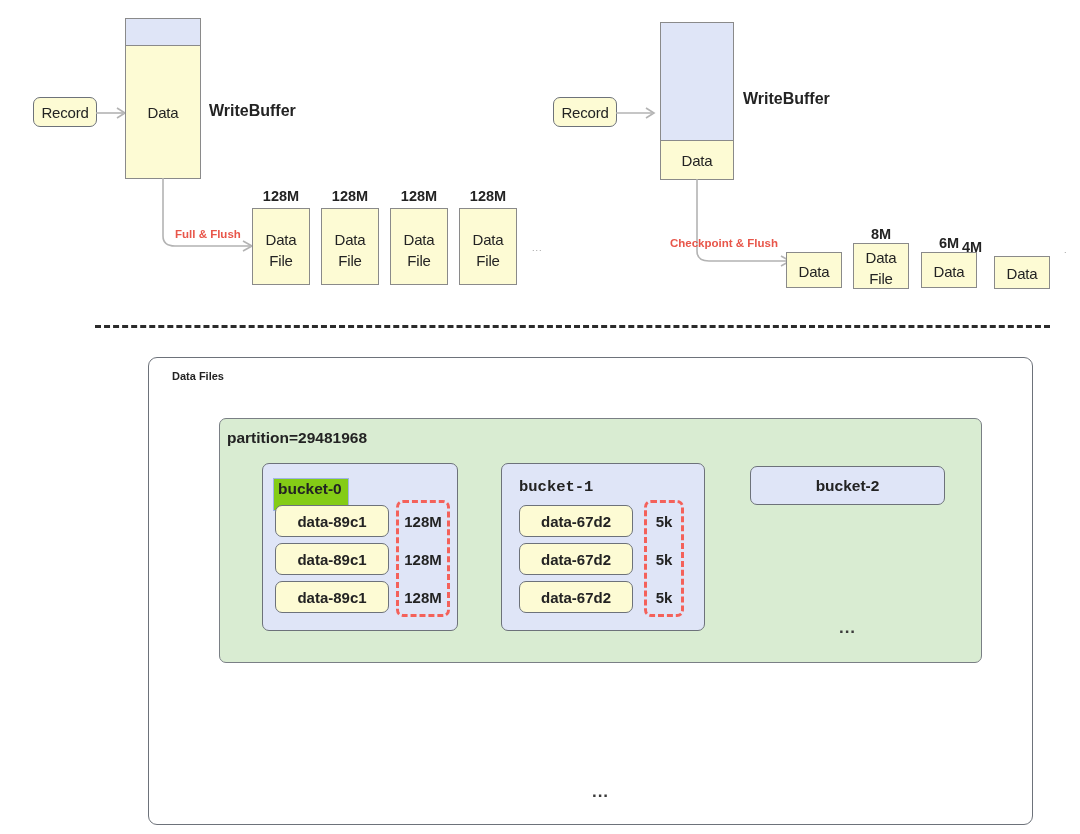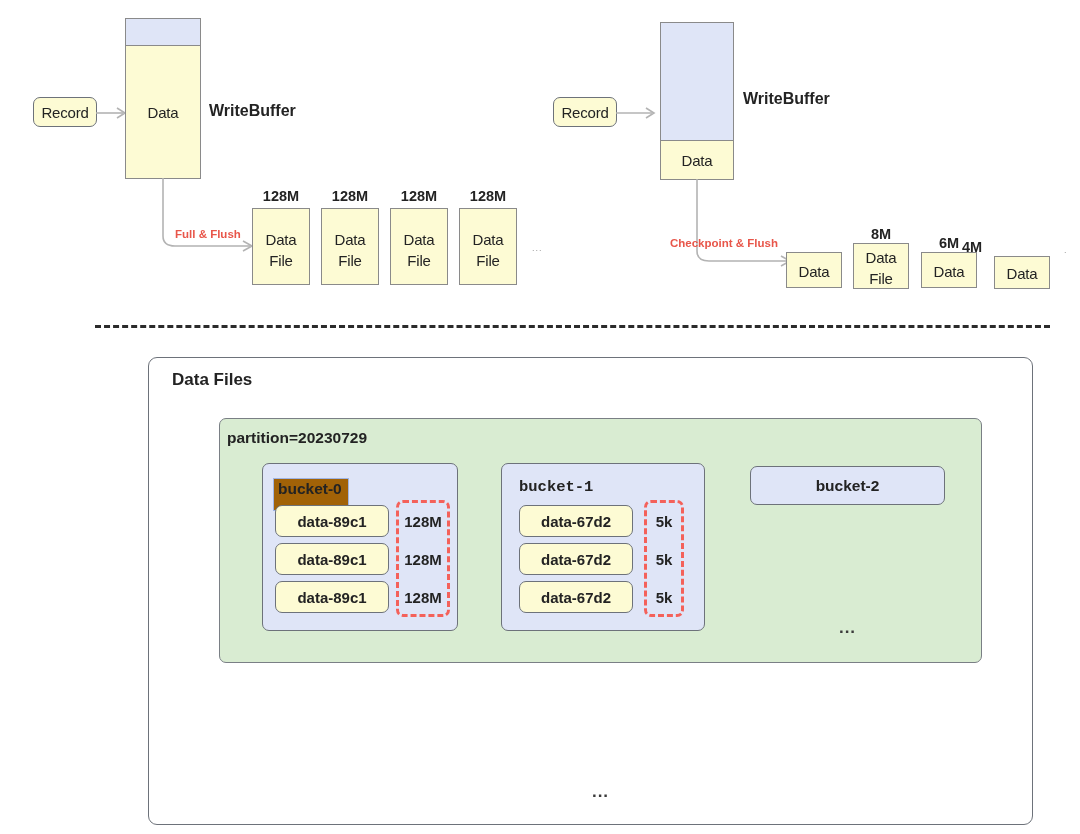--- a/index.html
+++ b/index.html
@@ -57,30 +57,30 @@
     align-items: center;
     justify-content: center;
     text-align: center;
   }
 
   
   .lbl-box       { font-size: 15px; font-weight: normal; letter-spacing: -0.2px; }
   .lbl-writebuf  { font-size: 16px; font-weight: bold; }
   .lbl-size      { font-size: 14.5px; font-weight: bold; }
   .lbl-flush     { font-size: 11.5px; font-weight: bold; color: #e8564a; white-space: nowrap; }
-  .lbl-datafiles { font-size: 17px; font-weight: bold; text-align: center; }
+  .lbl-datafiles { font-size: 11px; font-weight: bold; text-align: center; }
   .lbl-partition { font-size: 15.5px; font-weight: bold; }
   .lbl-bucket    { font-size: 15.5px; font-weight: bold; }
   .lbl-dfname    { font-size: 15px; font-weight: bold; }
   .lbl-dsize     { font-size: 15px; font-weight: bold; }
   .lbl-ellipsis  { font-size: 17px; font-weight: bold; color: #3b3b3b; letter-spacing: 1px; }
   .lbl-tiny-ell  { font-size: 9px; color: #9a9a9a; letter-spacing: 1px; }
 
   .bucket-tag {
-    background: #a16207;
+    background: #84cc16;
     border: 1px solid #9fb4e3;
     padding: 1px 6px 12px 4px;
   }
 
   .dashed-red {
     border: 3.2px dashed #f4615a;
     border-radius: 7px;
     background: transparent;
   }
 
@@ -211,21 +211,21 @@
 
   <div class="abs lbl-tiny-ell" style="left:1064px; top:245px;">.</div>
 
   <div class="abs dashed-divider" style="left:95px; top:325px; width:955px; height:0;"></div>
 
   <div class="abs box-white" style="left:148px; top:357px; width:885px; height:468px;"></div>
 
   <div class="abs lbl-datafiles" style="left:172px; top:370px;">Data Files</div>
 
   <div class="abs box-green" style="left:219px; top:418px; width:763px; height:245px;"></div>
-  <div class="abs lbl-partition" style="left:227px; top:429px;">partition=20230729</div>
+  <div class="abs lbl-partition" style="left:227px; top:429px;">partition=29481968</div>
 
   <div class="abs rounded-blue" style="left:262px; top:463px; width:196px; height:168px;"></div>
   <div class="abs bucket-tag lbl-bucket" style="left:273px; top:478px;">bucket-0</div>
 
   <div class="abs rounded-yellow center lbl-dfname" style="left:275px; top:505px; width:114px; height:32px;">
     <span>data-89c1</span>
   </div>
   <div class="abs rounded-yellow center lbl-dfname" style="left:275px; top:543px; width:114px; height:32px;">
     <span>data-89c1</span>
   </div>

